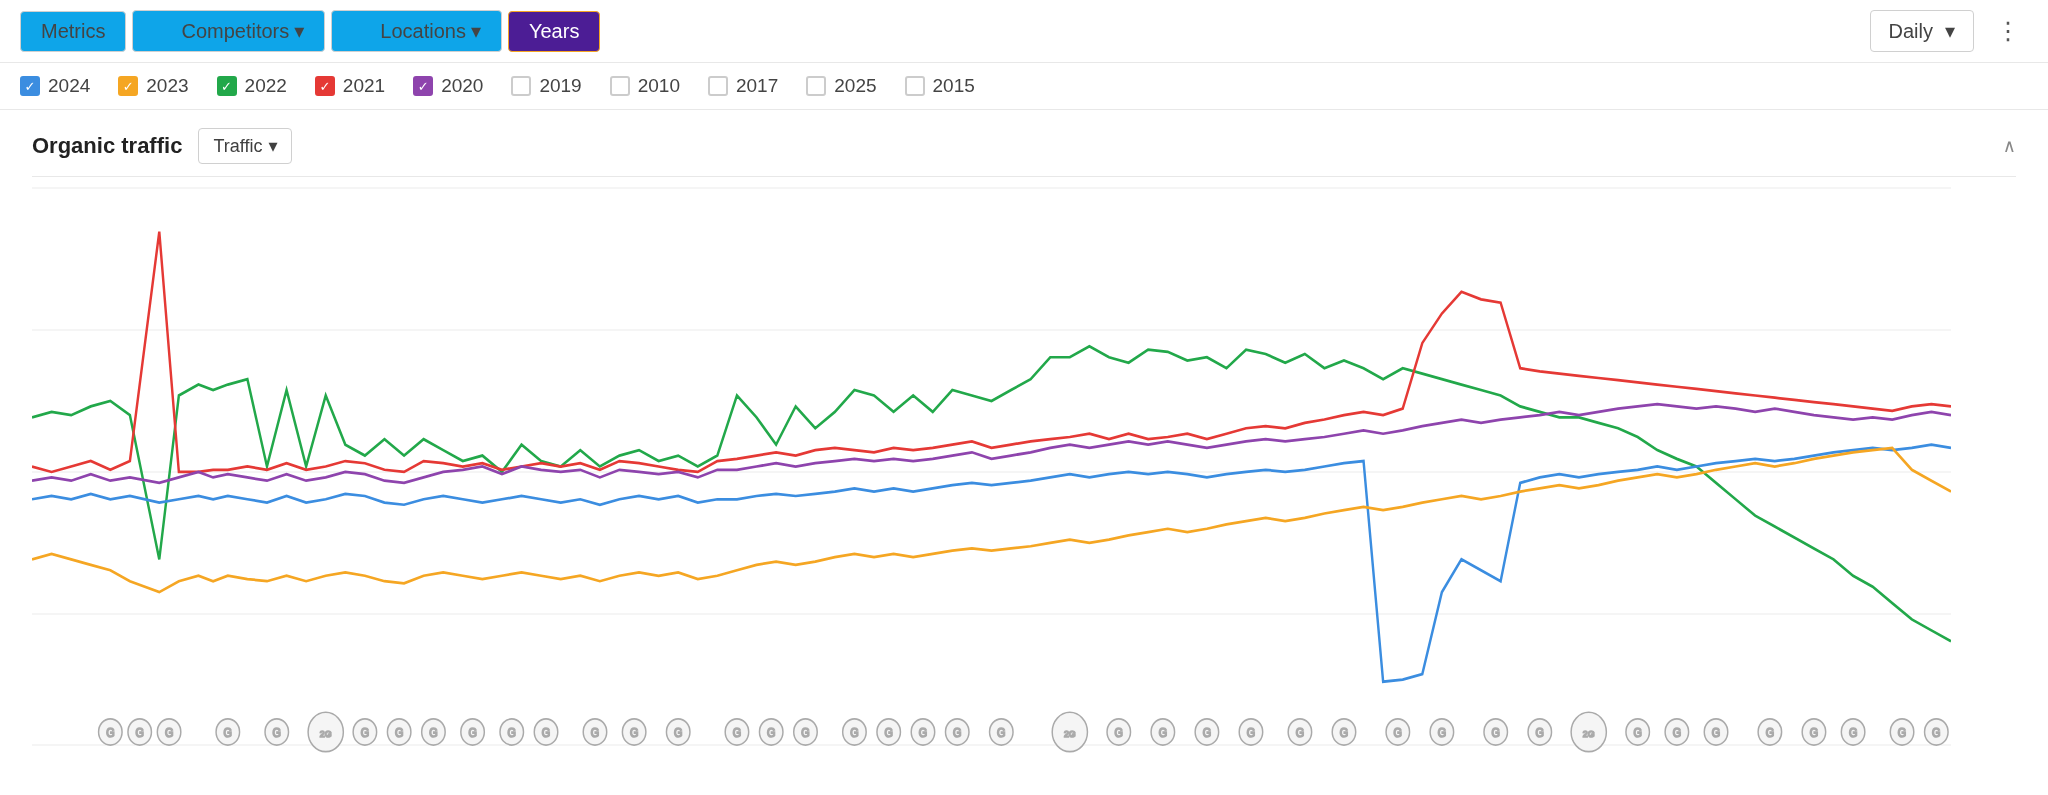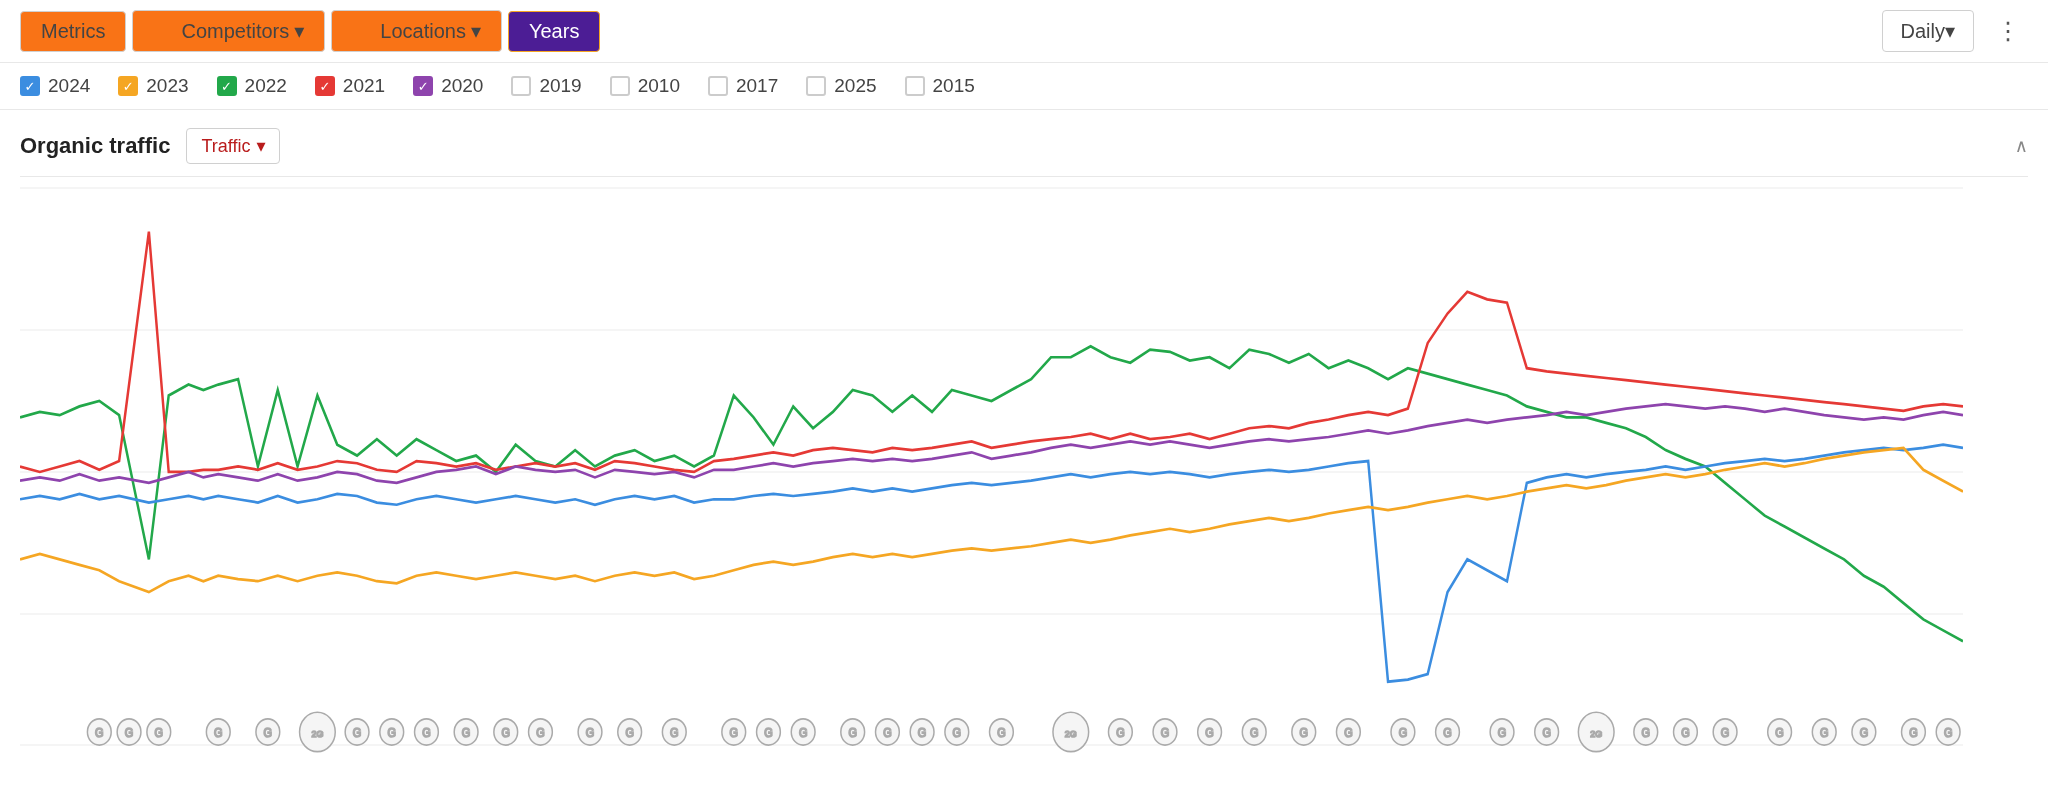--- a/index.html
+++ b/index.html
@@ -19,21 +19,21 @@
       border-bottom: 1px solid #e8e8e8;
     }
     .toolbar-left {
       display: flex;
       align-items: center;
       gap: 6px;
     }
     .tab-btn {
       padding: 8px 20px;
       border: 1px solid #d0d0d0;
-      background: #f97316;
+      background: #0ea5e9;
       border-radius: 4px;
       font-size: 20px;
       color: #444;
       cursor: pointer;
     }
     .tab-btn.active {
       background: #4c1d95;
       border-color: #f5a623;
       color: #fff;
       font-weight: 500;
@@ -52,21 +52,21 @@
     .daily-btn {
       padding: 8px 18px;
       border: 1px solid #d0d0d0;
       background: #fff;
       border-radius: 4px;
       font-size: 20px;
       color: #444;
       cursor: pointer;
       display: flex;
       align-items: center;
-      gap: 0;
+      gap: 12px;
     }
     .three-dots {
       font-size: 24px;
       color: #555;
       cursor: pointer;
       padding: 0 8px;
     }
     .legend-bar {
       display: flex;
       align-items: center;
@@ -92,21 +92,21 @@
       font-size: 13px;
       color: #fff;
     }
     .checkbox.checked-blue { background: #3b8de0; border-color: #3b8de0; }
     .checkbox.checked-orange { background: #f5a623; border-color: #f5a623; }
     .checkbox.checked-green { background: #22a84a; border-color: #22a84a; }
     .checkbox.checked-red { background: #e53935; border-color: #e53935; }
     .checkbox.checked-purple { background: #8e44ad; border-color: #8e44ad; }
     .checkbox.unchecked { background: #fff; border-color: #ccc; }
     .chart-section {
-      padding: 0 20px;
+      padding: 0 32px;
     }
     .chart-header {
       display: flex;
       align-items: center;
       justify-content: space-between;
       padding: 18px 0 12px 0;
     }
     .chart-header-left {
       display: flex;
       align-items: center;
@@ -118,21 +118,21 @@
       color: #222;
     }
     .traffic-dropdown {
       display: flex;
       align-items: center;
       gap: 6px;
       padding: 6px 14px;
       border: 1px solid #d0d0d0;
       border-radius: 4px;
       font-size: 18px;
-      color: #b91c1c;
+      color: #404040;
       cursor: pointer;
     }
     .chevron-up {
       font-size: 18px;
       color: #888;
       cursor: pointer;
     }
     .chart-area {
       position: relative;
       width: 100%;

